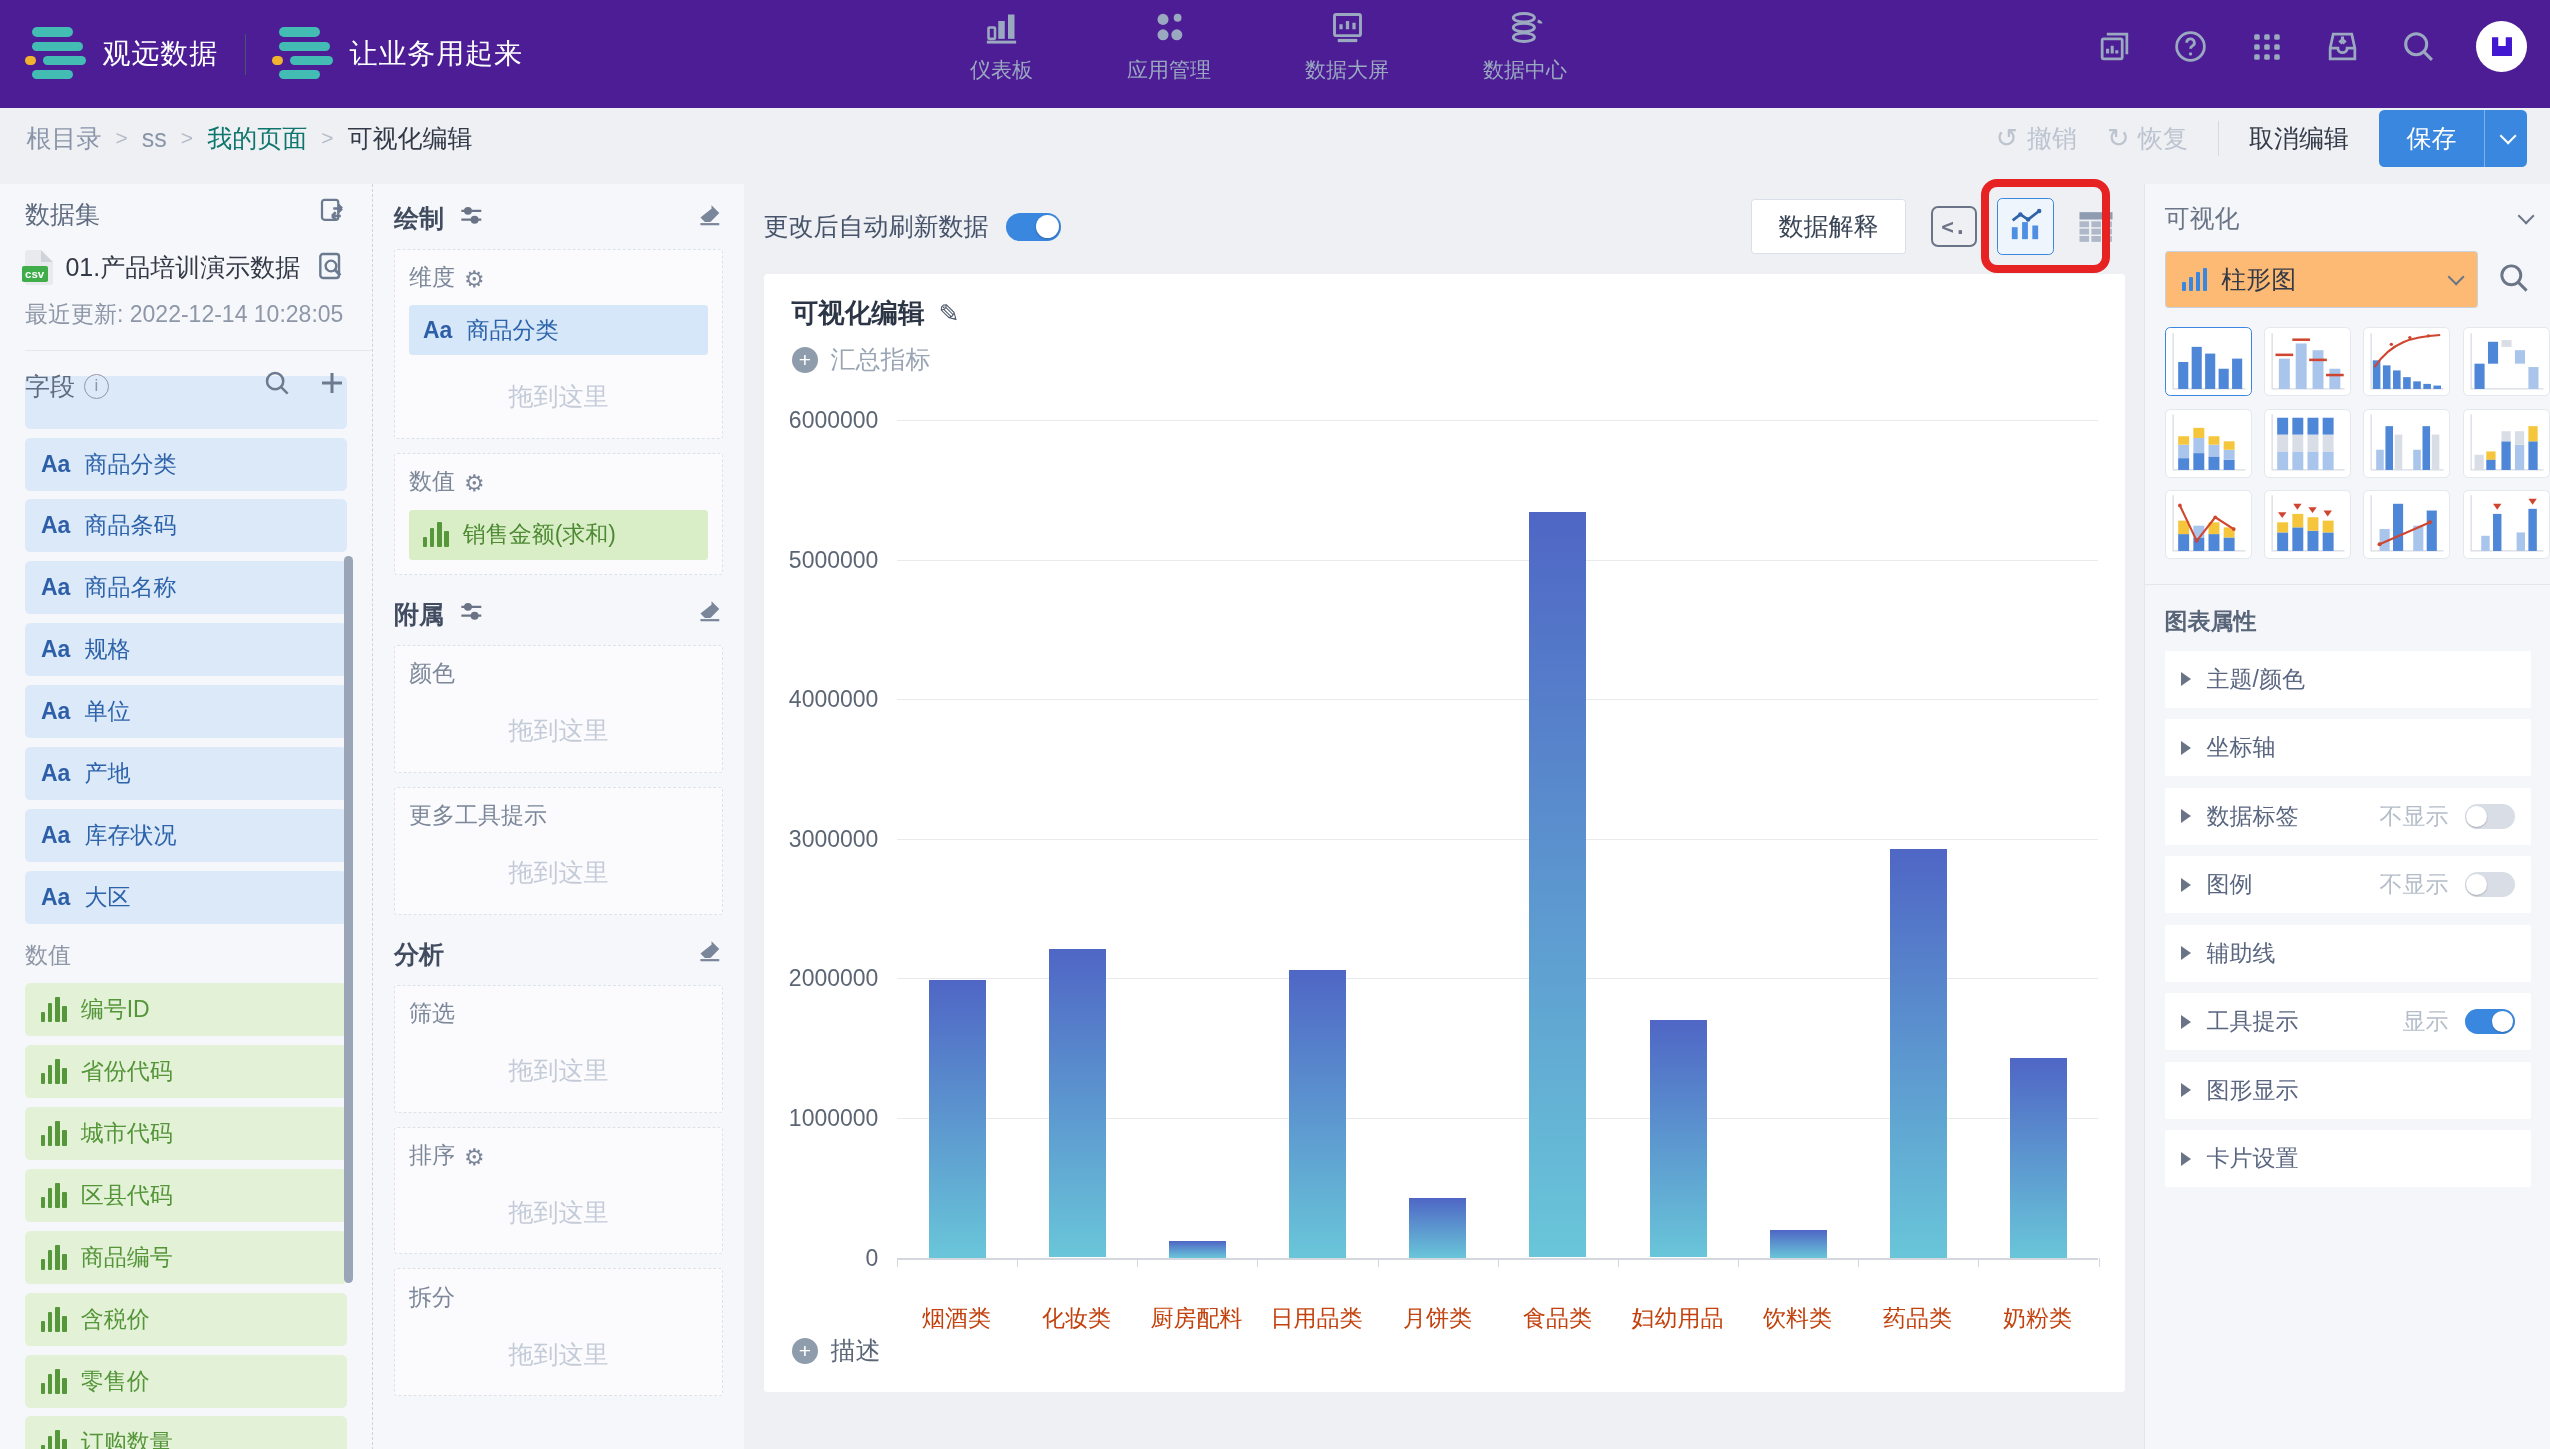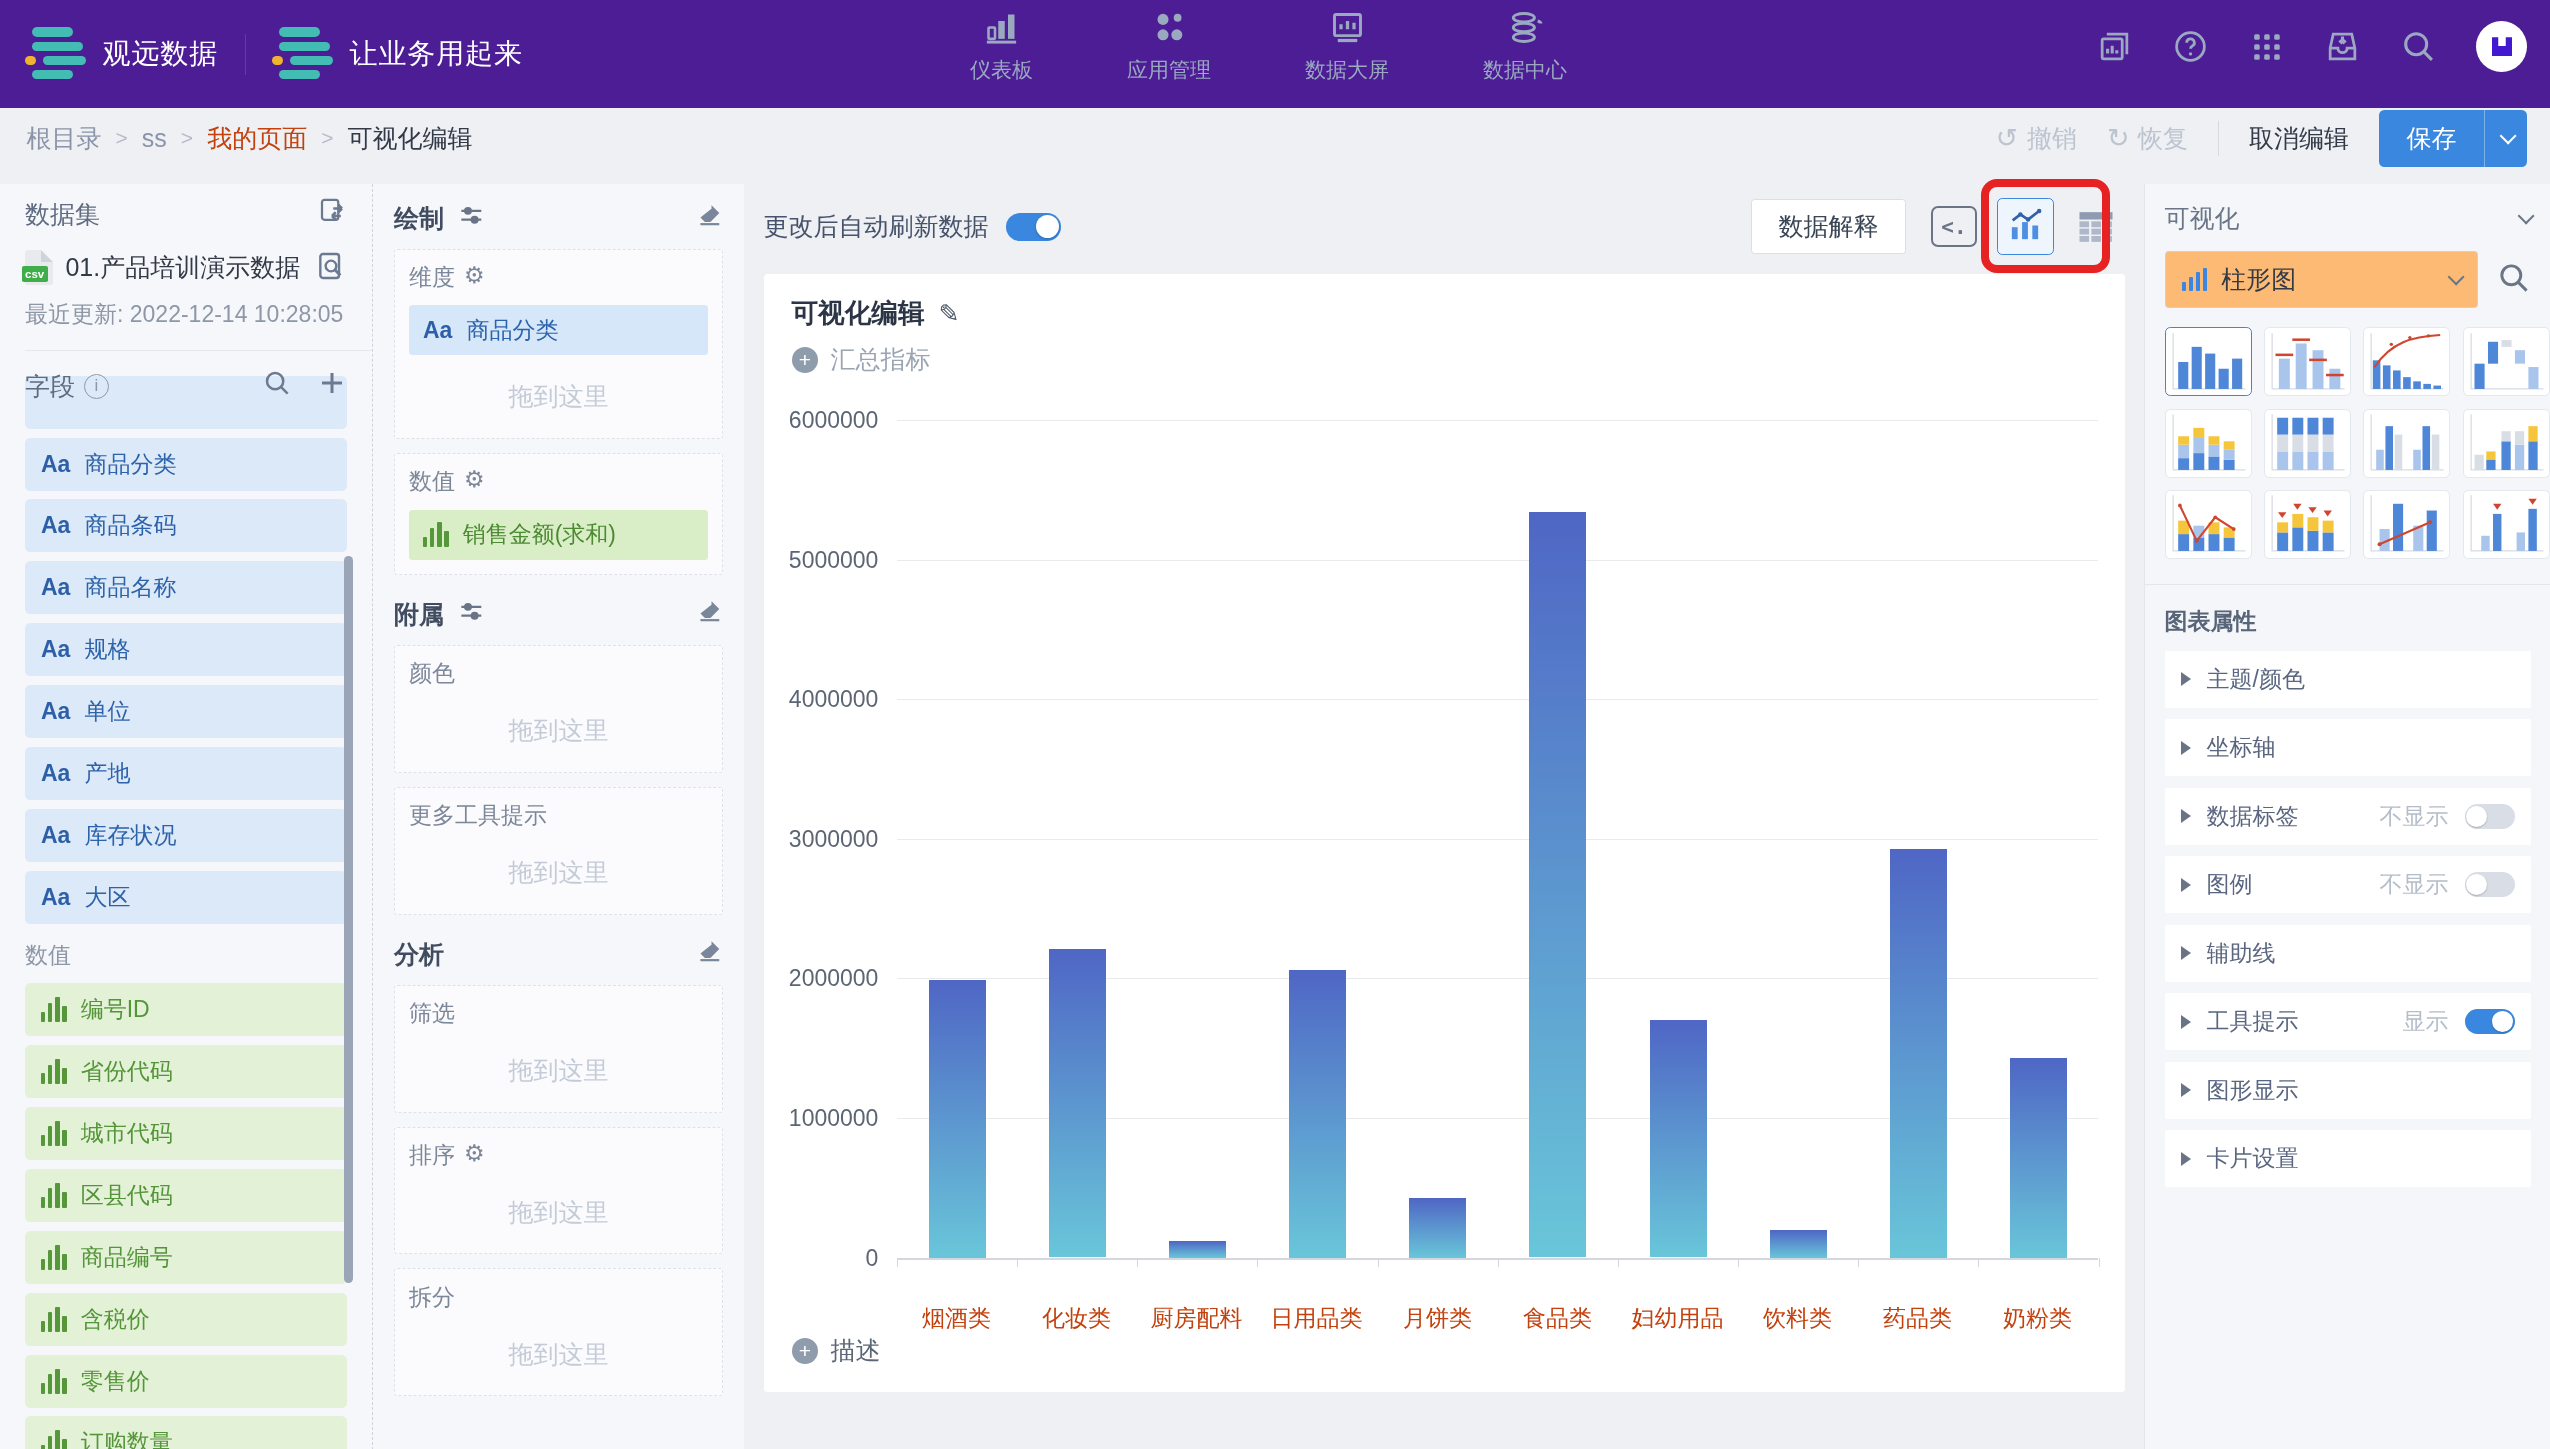--- a/index.html
+++ b/index.html
@@ -23,21 +23,21 @@
   .nav-item { display:flex; flex-direction:column; align-items:center; gap:5.3px; color:#9aa8c0; cursor:pointer; }
   .nav-item .nlabel { font-size:21px; }
   .nav-right { position:absolute; right:23px; top:0; height:92px; display:flex; align-items:center; gap:39px; }
   .nav-right .nicon { display:flex; align-items:center; }
   .avatar { width:51px; height:51px; border-radius:50%; background:#fff; display:flex; align-items:center; justify-content:center; }
 
   
   .toolbar { position:absolute; top:92px; left:0; right:0; height:92px; display:flex; align-items:center; justify-content:space-between; padding:0 23px 0 26.6px; }
   .breadcrumb { display:flex; align-items:center; gap:14px; font-size:25px; }
   .bc-item { color:#8a94a8; }
-  .bc-item.active { color:#c2410c; }
+  .bc-item.active { color:#0f766e; }
   .bc-item.current { color:#333a47; }
   .bc-sep { color:#b4bcc9; font-size:21px; }
   .toolbar-actions { display:flex; align-items:center; gap:30px; }
   .act { display:flex; align-items:center; gap:8.9px; font-size:25px; cursor:pointer; }
   .act.disabled { color:#bcc4d0; }
   .act .aico { font-size:26.6px; }
   .act.cancel { color:#333a47; }
   .vdiv { width:0.9px; height:35px; background:#d5dae2; }
   .save-group { display:flex; }
   .save-main { border:none; background:#3a87e0; color:#fff; font-size:25px; font-family:inherit; width:105px; height:57px; border-radius:5.3px 0 0 5.3px; cursor:pointer; }
@@ -70,21 +70,21 @@
   .bars-ico i { width:4.4px; background:#57973c; border-radius:0.9px; }
   .bars-ico i:nth-child(1){height:10.6px;} .bars-ico i:nth-child(2){height:19.5px;} .bars-ico i:nth-child(3){height:25px;} .bars-ico i:nth-child(4){height:16px;}
   .values-title { margin:16px 0 10.6px; color:#8d97a8; font-size:23px; }
   .scroll-thumb { position:absolute; right:19.5px; top:372px; width:8.9px; height:727px; border-radius:4.4px; background:#9aa6b8; }
 
   
   .draw-panel { position:absolute; top:184px; left:372px; bottom:0; width:372px; background:#f6f7fa; border-left:0.9px dashed #ccd4df; padding:12.4px 21px 0 21px; overflow:hidden; }
   .sec-header { display:flex; align-items:center; gap:14px; color:#414c60; font-size:25px; font-weight:600; margin-top:5.3px; }
   .sec-header .sp { flex:1; }
   .dash-box { border:1.8px dashed #dde2ea; border-radius:3.5px; background:rgba(255,255,255,.55); padding:12.4px 14px 3.5px; margin-top:14px; }
-  .box-label { display:flex; align-items:flex-start; gap:8.9px; color:#7c8799; font-size:23px; }
+  .box-label { display:flex; align-items:flex-end; gap:8.9px; color:#7c8799; font-size:23px; }
   .gear { color:#7c8799; font-size:23px; }
   .dchip { height:50px; border-radius:3.5px; margin-top:12.4px; display:flex; align-items:center; gap:14px; padding:0 14px; cursor:grab; }
   .dchip.blue { background:#d5e7f8; }
   .dchip.blue .ctag { color:#2d5fa8; font-weight:bold; font-size:23px; }
   .dchip.blue .clabel { color:#2d63aa; font-size:23px; }
   .dchip.green { background:#d9eec6; }
   .dchip.green .clabel { color:#4d8a33; font-size:23px; }
   .drop-hint { text-align:center; color:#c4cbd8; font-size:25px; margin:25px 0 21px; }
   .mt26 { margin-top:23px; }
 

